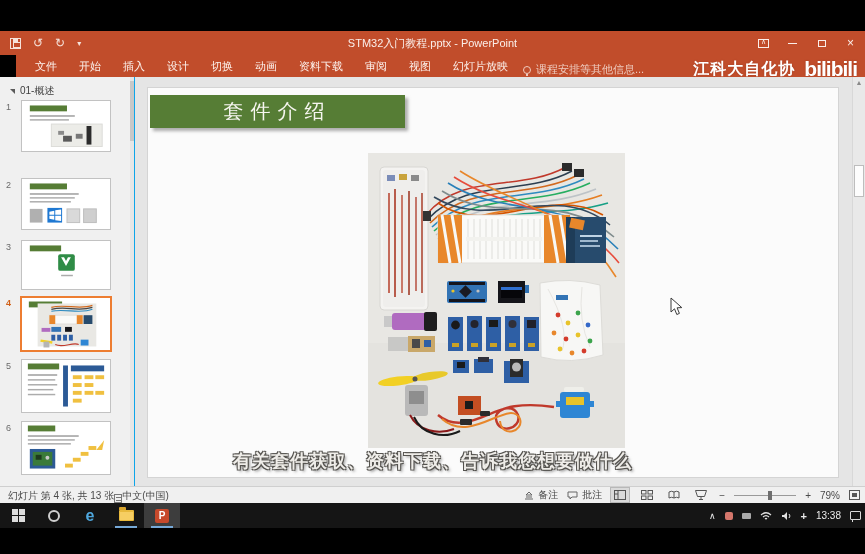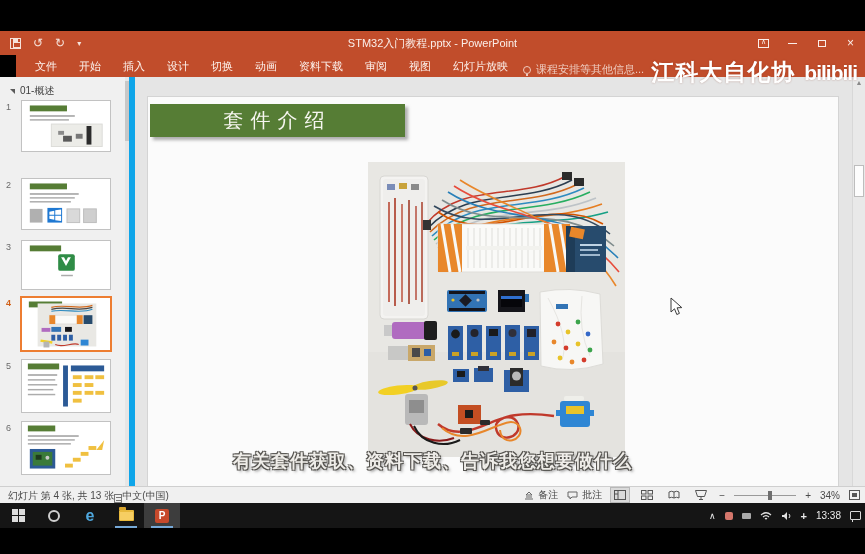--- a/index.html
+++ b/index.html
@@ -26,39 +26,39 @@
 
   
   .tabstrip { top:55px; left:16px; width:865px; height:22px; background:#C14D2B; display:flex; align-items:flex-end; padding-left:8px; }
   .tab { padding:0 11px; font-size:11px; color:#FDF3EE; line-height:22px; white-space:nowrap; }
   .tellme { display:flex; align-items:center; gap:5px; margin-left:4px; color:#F3D9CF; font-size:11px; opacity:.9; white-space:nowrap; }
   .bulb { width:8px; height:8px; border:1px solid #F3D9CF; border-radius:50%; position:relative; }
   .bulb::after { content:""; position:absolute; left:2px; bottom:-3px; width:2px; height:2px; background:#F3D9CF; }
 
   
   .watermark { top:57px; right:8px; display:flex; align-items:center; gap:9px; color:#fff; z-index:60; }
-  .wm-channel { font-size:23px; font-weight:bold; letter-spacing:1px; text-shadow:0 0 2px rgba(120,40,20,.4); }
+  .wm-channel { font-size:16px; font-weight:bold; letter-spacing:1px; text-shadow:0 0 2px rgba(120,40,20,.4); }
   .wm-logo { font-size:21px; font-weight:800; letter-spacing:-1px; text-shadow:0 0 2px rgba(120,40,20,.4); }
 
   
   .content { top:77px; left:0; width:865px; height:409px; background:#E5E5E5; }
 
   
-  .panel { position:absolute; left:0; top:0; width:135px; height:409px; background:#F0F0F0; border-right:6px solid #0ea5e9; }
+  .panel { position:absolute; left:0; top:0; width:135px; height:409px; background:#F0F0F0; border-right:1px solid #0ea5e9; }
   .section { position:absolute; top:7px; left:10px; display:flex; align-items:center; gap:5px; font-size:10px; color:#404040; }
   .tri-expand { width:0; height:0; border-top:5px solid #5A5A5A; border-left:5px solid transparent; }
   .thumb-num { position:absolute; left:6px; font-size:9px; color:#6A6A6A; }
   .thumb-num.sel { color:#D06018; font-weight:bold; }
   .thumb { position:absolute; left:21px; width:90px; height:52px; background:#fff; border:1px solid #C2C2C2; }
   .thumb.sel { border:2px solid #ED7D31; width:92px; height:56px; left:20px; }
   .panel-scroll { position:absolute; right:0; top:0; width:4px; height:409px; background:#E6E6E6; }
   .panel-scroll i { position:absolute; top:4px; left:0; width:4px; height:60px; background:#C8C8C8; }
 
   
-  .canvas { position:absolute; left:136px; top:9px; width:716px; height:409px; }
+  .canvas { position:absolute; left:136px; top:0; width:716px; height:409px; }
   .slide { position:absolute; left:12px; top:11px; width:690px; height:389px; background:#FBFBFB; box-shadow:0 0 0 1px #D4D4D4; }
   .slide-title-box { position:absolute; left:2px; top:7px; width:255px; height:33px; background:#567D35; color:#F6F6F0;
     font-size:20px; letter-spacing:7px; display:flex; align-items:center; justify-content:center;
     box-shadow:3px 3px 3px rgba(110,110,110,.55); }
   .kit { position:absolute; left:220px; top:65px; width:257px; height:295px; }
 
   
   .scrollbar { position:absolute; right:0; top:0; width:13px; height:409px; background:#E9E9E9; border-left:1px solid #D8D8D8; }
   .sb-up { position:absolute; top:2px; left:0; width:12px; text-align:center; font-size:7px; color:#8A8A8A; }
   .sb-thumb { position:absolute; top:88px; left:1px; width:10px; height:32px; background:#FDFDFD; border:1px solid #BDBDBD; }
@@ -508,21 +508,21 @@
       <svg width="12" height="10">
           <path d="M0.5 0.5 h11 l-2 6 h-7 z" fill="none" stroke="#555"></path>
           <path d="M6 6.5 v3 M4 9.5 h4" stroke="#555"></path>
         </svg>
     </span>
     <span>−</span>
     <span class="zoom-line">
         <span class="zoom-knob"></span>
       </span>
     <span>+</span>
-    <span>34%</span>
+    <span>79%</span>
     <svg width="11" height="10">
         <rect x="0.5" y="0.5" width="10" height="9" fill="none" stroke="#555"></rect>
         <rect x="3" y="3" width="5" height="4" fill="#555"></rect>
       </svg>
   </div>
 </div>
 
 <div class="abs taskbar">
   <div class="tb-cells">
     <div class="tb-cell">

